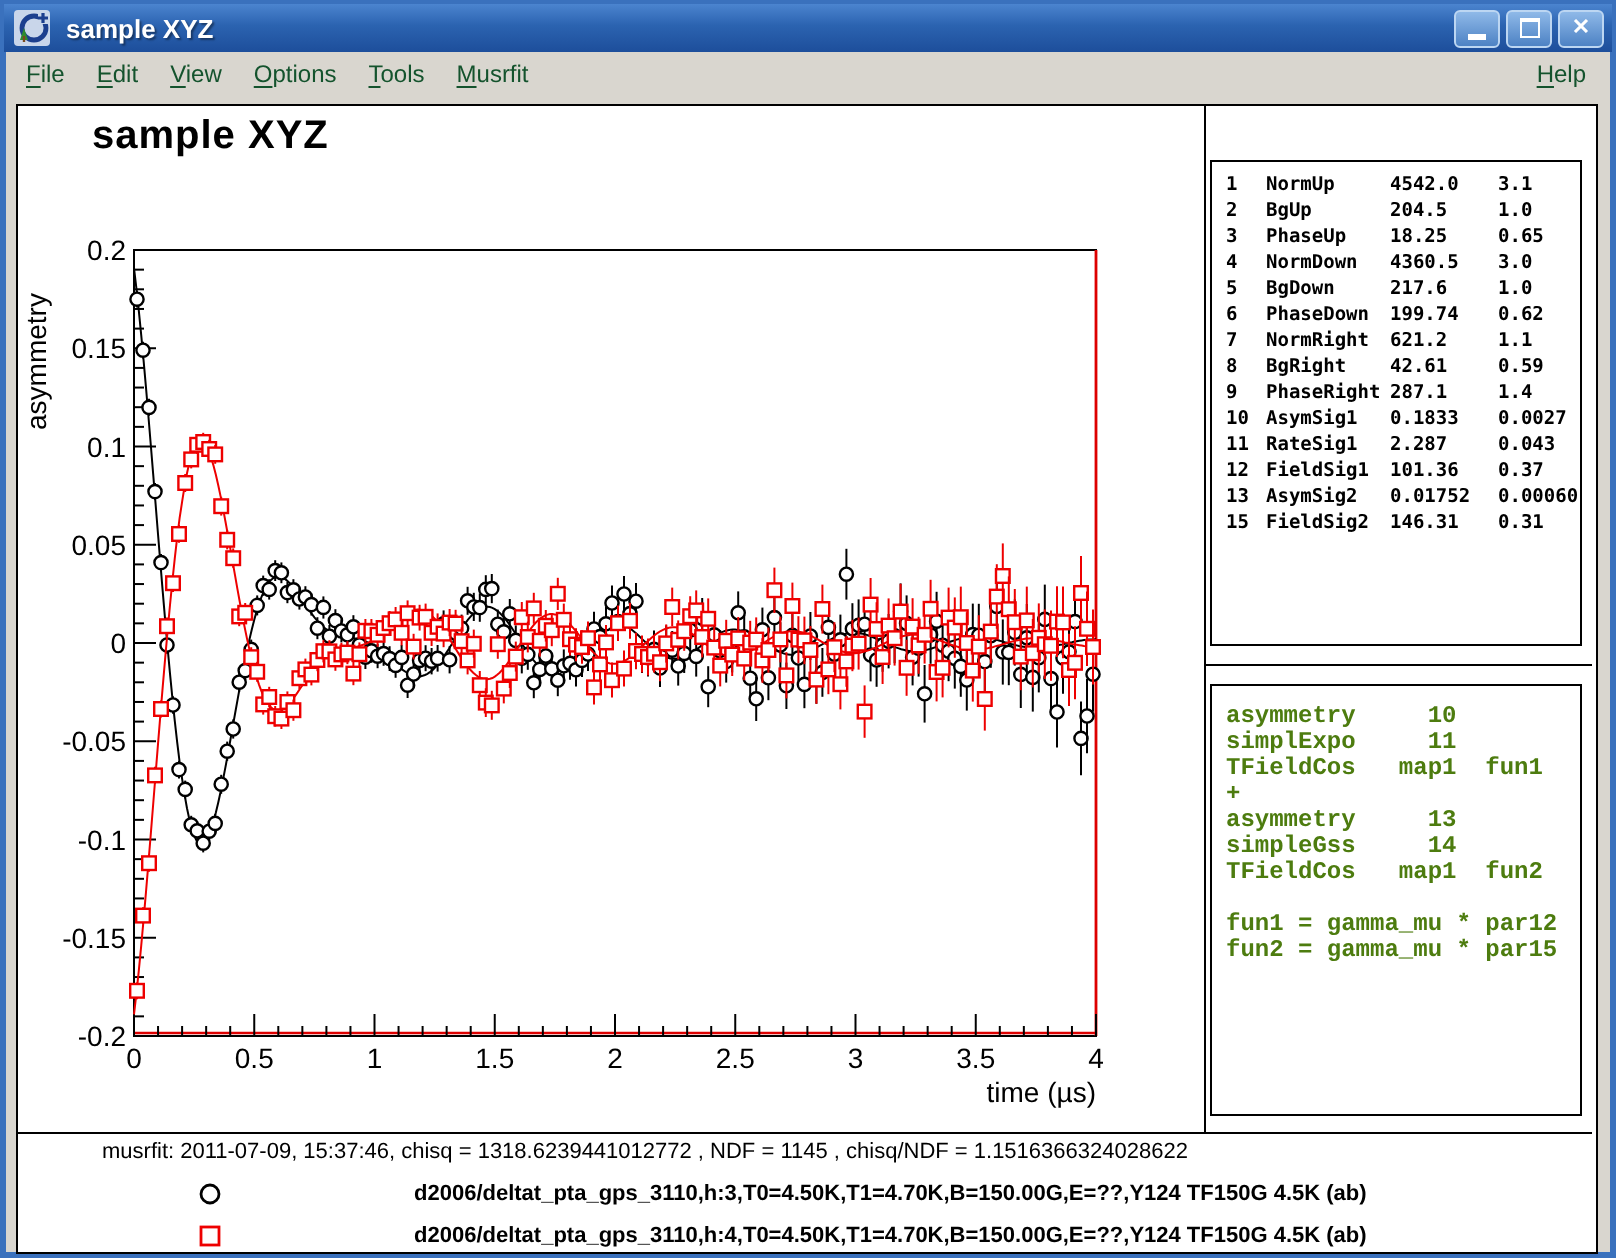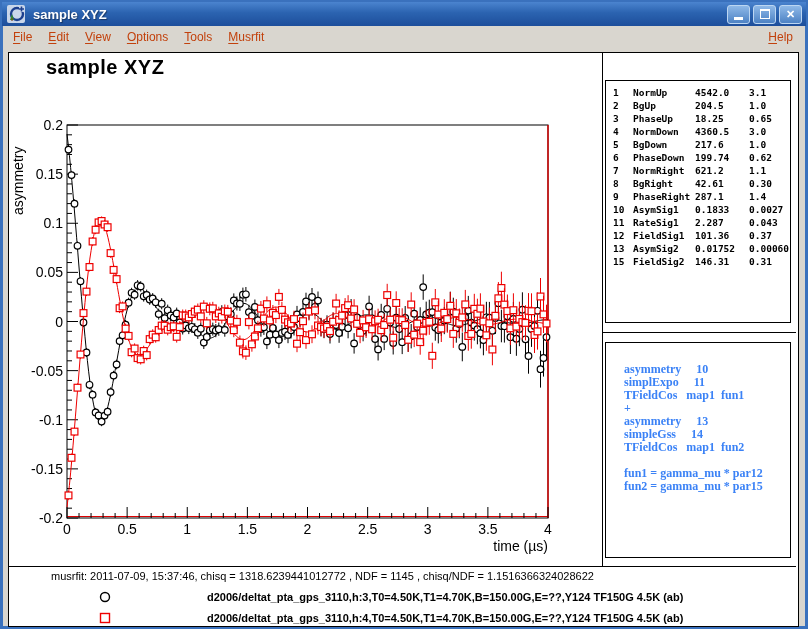--- a/index.html
+++ b/index.html
@@ -11,40 +11,40 @@
   .win-title{color:#fff;font-weight:bold;font-size:13px;margin-left:7px;flex:1;
     text-shadow:1px 1px 1px rgba(0,0,0,.4);}
   .winbtns{display:flex;gap:3px;margin-right:4px;}
   .winbtn{width:21px;height:17px;border:1px solid #bcd6f2;border-radius:3px;
     background:linear-gradient(180deg,#8fb9e8,#4d82c4);
     display:flex;align-items:center;justify-content:center;cursor:pointer;}
   .winbtn .bar{width:9px;height:3px;background:#fff;margin-top:8px;}
   .winbtn .box{width:8px;height:7px;border:1px solid #fff;border-top:2px solid #fff;}
   .winbtn .x{color:#fff;font-weight:bold;font-size:11px;line-height:11px;}
   .menubar{position:absolute;left:3px;top:26px;width:802px;height:22px;
-    background:#d9d6cf;display:flex;align-items:center;font-size:12px;color:#c2410c;}
+    background:#d9d6cf;display:flex;align-items:center;font-size:12px;color:#14532d;}
   .menuitem{padding:3px 6px;margin-left:4px;cursor:pointer;}
   .menu-spacer{flex:1;}
   .ul{text-decoration:underline;text-underline-offset:2px;}
   .frame{position:absolute;left:3px;top:48px;width:802px;height:578px;background:#d9d6cf;}
   .canvas{position:absolute;left:8px;top:52px;width:789px;height:573px;
     background:#ffffff;border:1px solid #000;}
   .divider{position:absolute;background:#000;}
   .pbox{position:absolute;border:1px solid #000;background:#fff;}
   .param-box{left:596px;top:27px;width:186px;height:243px;
     font-family:"DejaVu Sans Mono",monospace;font-weight:bold;font-size:9.5px;
     padding:5px 0 0 7px;box-sizing:border-box;}
   .prow{display:flex;line-height:13px;white-space:pre;}
   .prow .c0{width:20px;}
   .prow .c1{width:62px;}
   .prow .c2{width:54px;}
   .theory-box{left:596px;top:289px;width:186px;height:216px;box-sizing:border-box;
     padding:9px 0 0 7px;}
-  .theory-box pre{margin:11px;font-family:Liberation Serif, serif;font-weight:bold;
-    font-size:12px;line-height:13px;color:#3b82f6;}
+  .theory-box pre{margin:0;font-family:Liberation Mono, monospace;font-weight:bold;
+    font-size:12px;line-height:13px;color:#4d7c0f;}
   .footer{position:absolute;left:0;top:514px;width:787px;height:59px;background:#fff;}
   .status{position:absolute;left:42px;top:3px;font-size:11px;font-weight:normal;color:#000;
     white-space:pre;}
   .legend-row{position:absolute;left:0;width:780px;height:16px;}
   .legend-marker{position:absolute;left:88px;top:0;}
   .legend-text{position:absolute;left:198px;top:2px;font-size:11px;font-weight:bold;
     color:#000;white-space:pre;}
   svg text{font-family:"Liberation Sans",sans-serif;fill:#000;}
 </style>
 </head>
@@ -855,21 +855,21 @@
     <div class="divider" style="left:593px;top:279px;width:194px;height:1px"></div>
 
     <div class="pbox param-box" id="param-box">
         <div class="prow"><span class="c0">1</span><span class="c1">NormUp</span><span class="c2">4542.0</span><span class="c3">3.1</span></div>
         <div class="prow"><span class="c0">2</span><span class="c1">BgUp</span><span class="c2">204.5</span><span class="c3">1.0</span></div>
         <div class="prow"><span class="c0">3</span><span class="c1">PhaseUp</span><span class="c2">18.25</span><span class="c3">0.65</span></div>
         <div class="prow"><span class="c0">4</span><span class="c1">NormDown</span><span class="c2">4360.5</span><span class="c3">3.0</span></div>
         <div class="prow"><span class="c0">5</span><span class="c1">BgDown</span><span class="c2">217.6</span><span class="c3">1.0</span></div>
         <div class="prow"><span class="c0">6</span><span class="c1">PhaseDown</span><span class="c2">199.74</span><span class="c3">0.62</span></div>
         <div class="prow"><span class="c0">7</span><span class="c1">NormRight</span><span class="c2">621.2</span><span class="c3">1.1</span></div>
-        <div class="prow"><span class="c0">8</span><span class="c1">BgRight</span><span class="c2">42.61</span><span class="c3">0.30</span></div>
+        <div class="prow"><span class="c0">8</span><span class="c1">BgRight</span><span class="c2">42.61</span><span class="c3">0.59</span></div>
         <div class="prow"><span class="c0">9</span><span class="c1">PhaseRight</span><span class="c2">287.1</span><span class="c3">1.4</span></div>
         <div class="prow"><span class="c0">10</span><span class="c1">AsymSig1</span><span class="c2">0.1833</span><span class="c3">0.0027</span></div>
         <div class="prow"><span class="c0">11</span><span class="c1">RateSig1</span><span class="c2">2.287</span><span class="c3">0.043</span></div>
         <div class="prow"><span class="c0">12</span><span class="c1">FieldSig1</span><span class="c2">101.36</span><span class="c3">0.37</span></div>
         <div class="prow"><span class="c0">13</span><span class="c1">AsymSig2</span><span class="c2">0.01752</span><span class="c3">0.00060</span></div>
         <div class="prow"><span class="c0">15</span><span class="c1">FieldSig2</span><span class="c2">146.31</span><span class="c3">0.31</span></div>
       </div>
 
     <div class="pbox theory-box">
       <pre id="theory-lines">asymmetry     10

